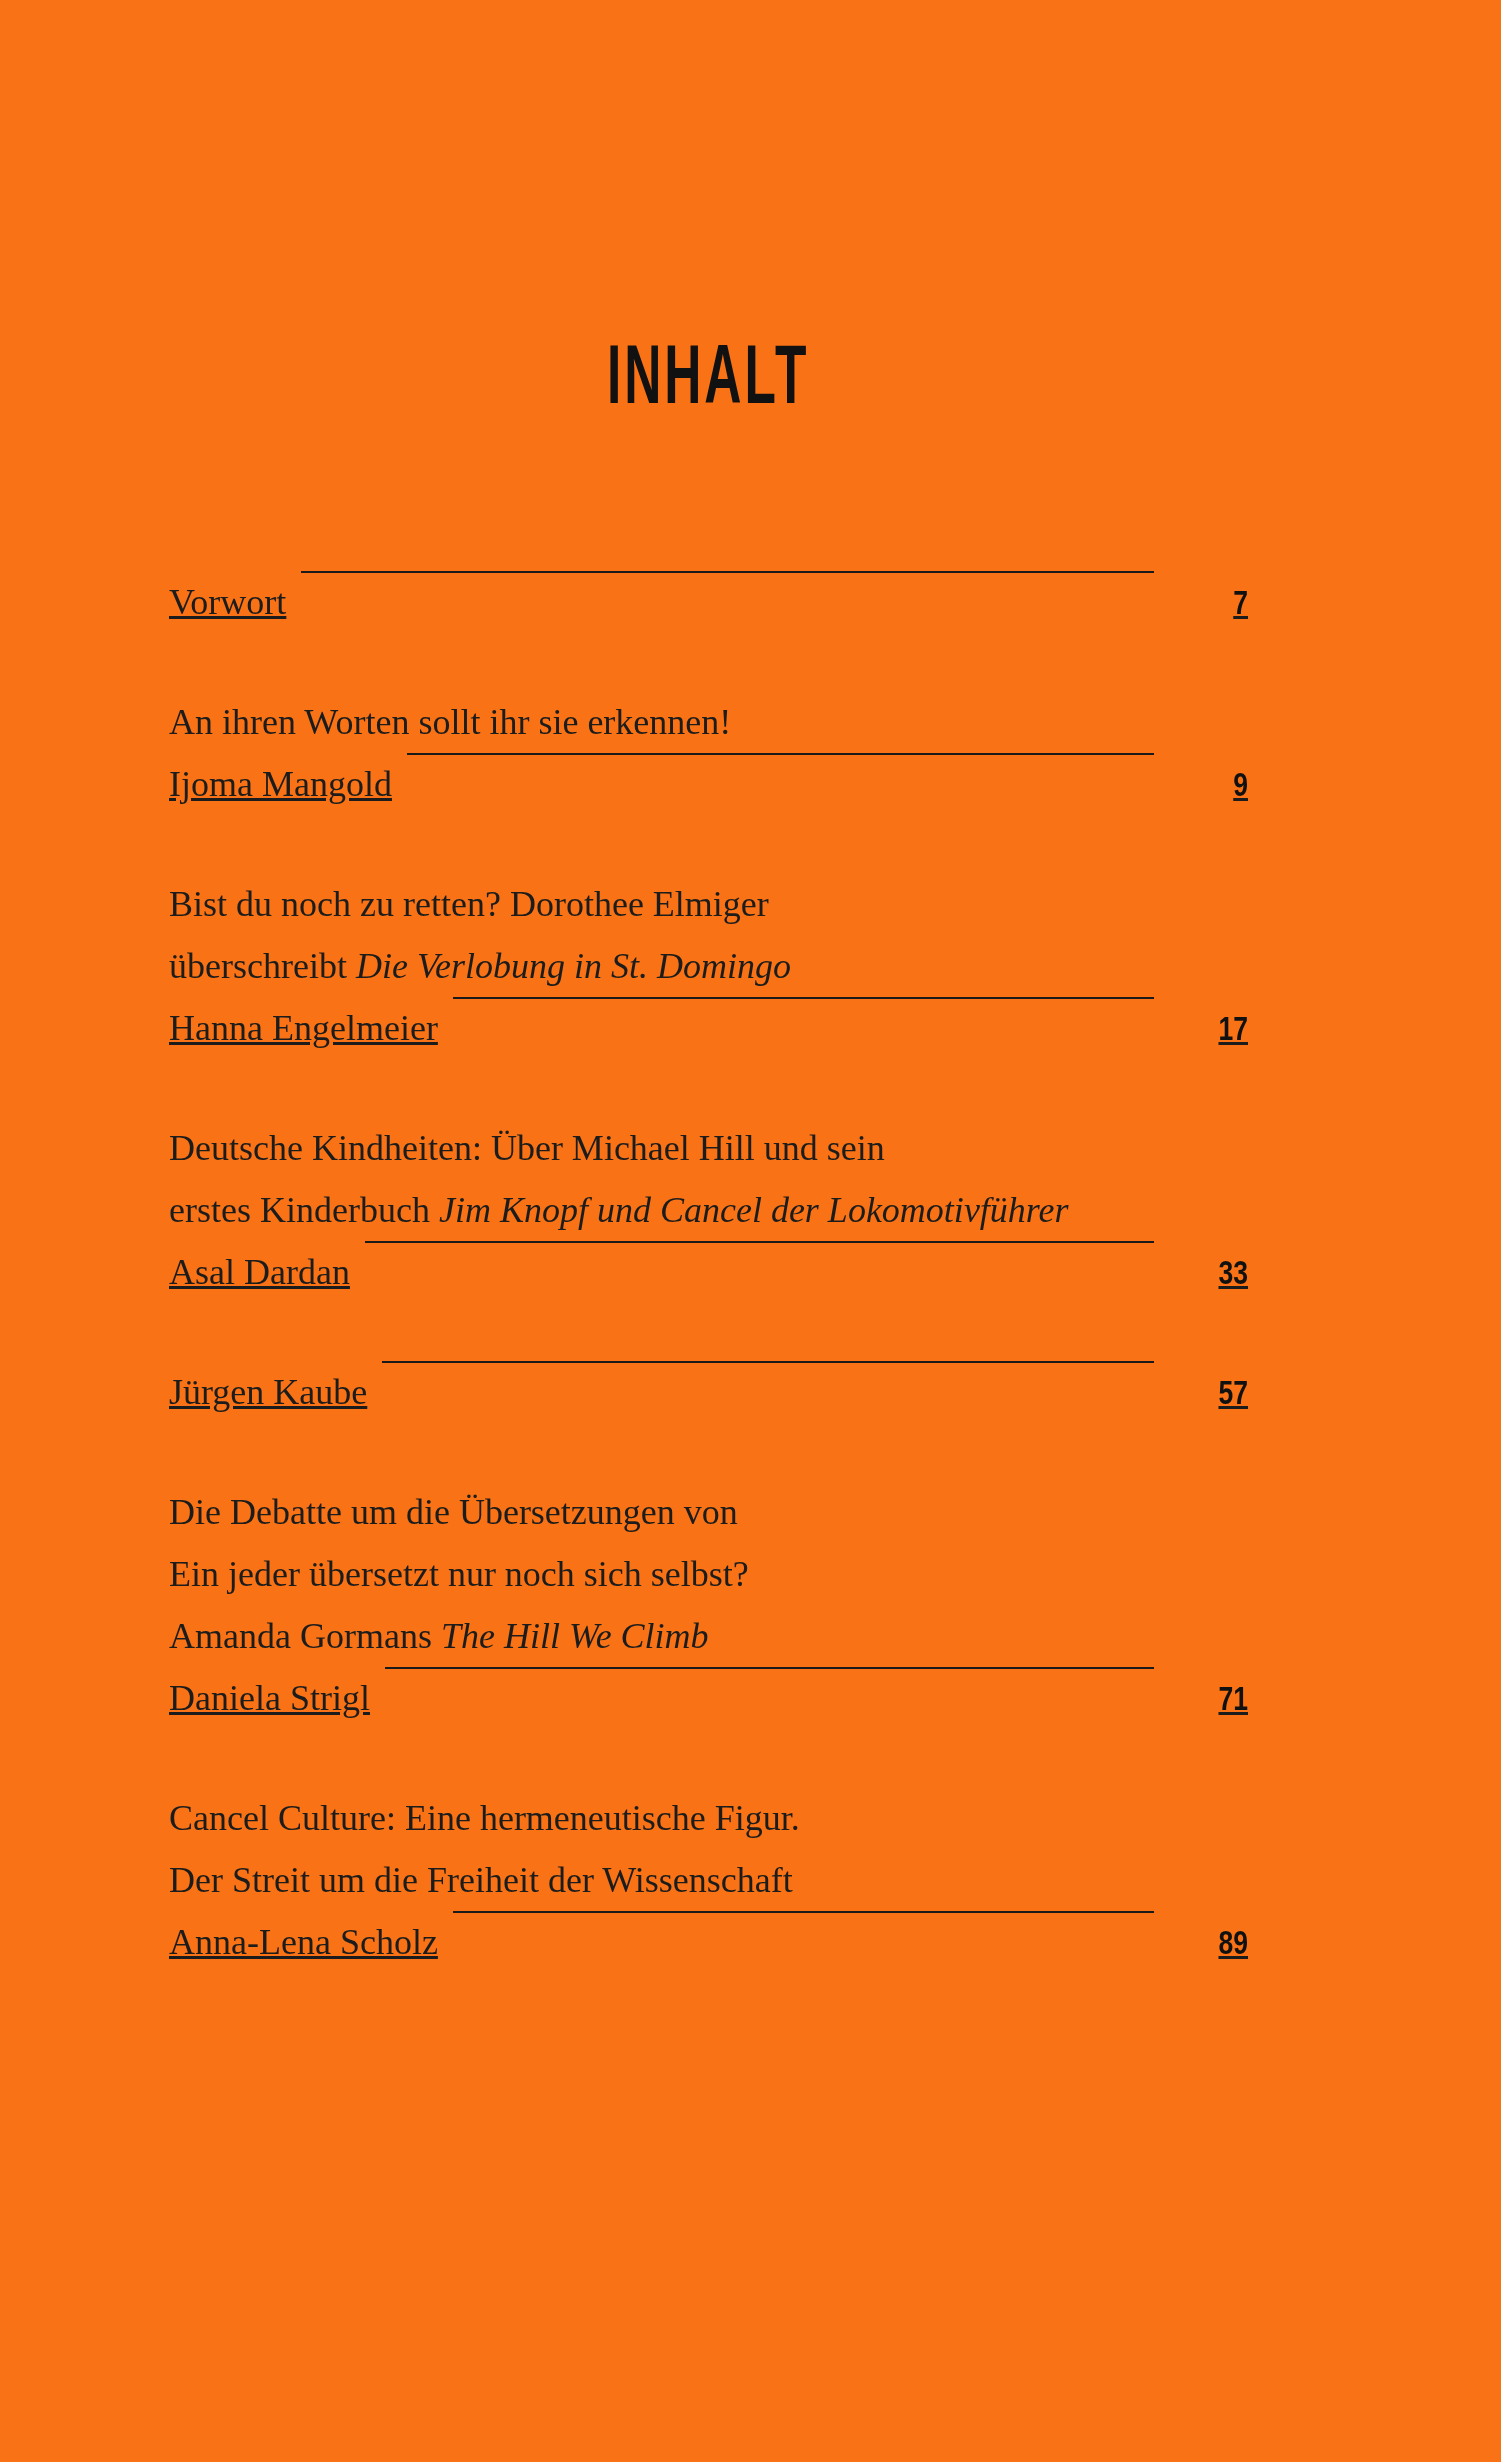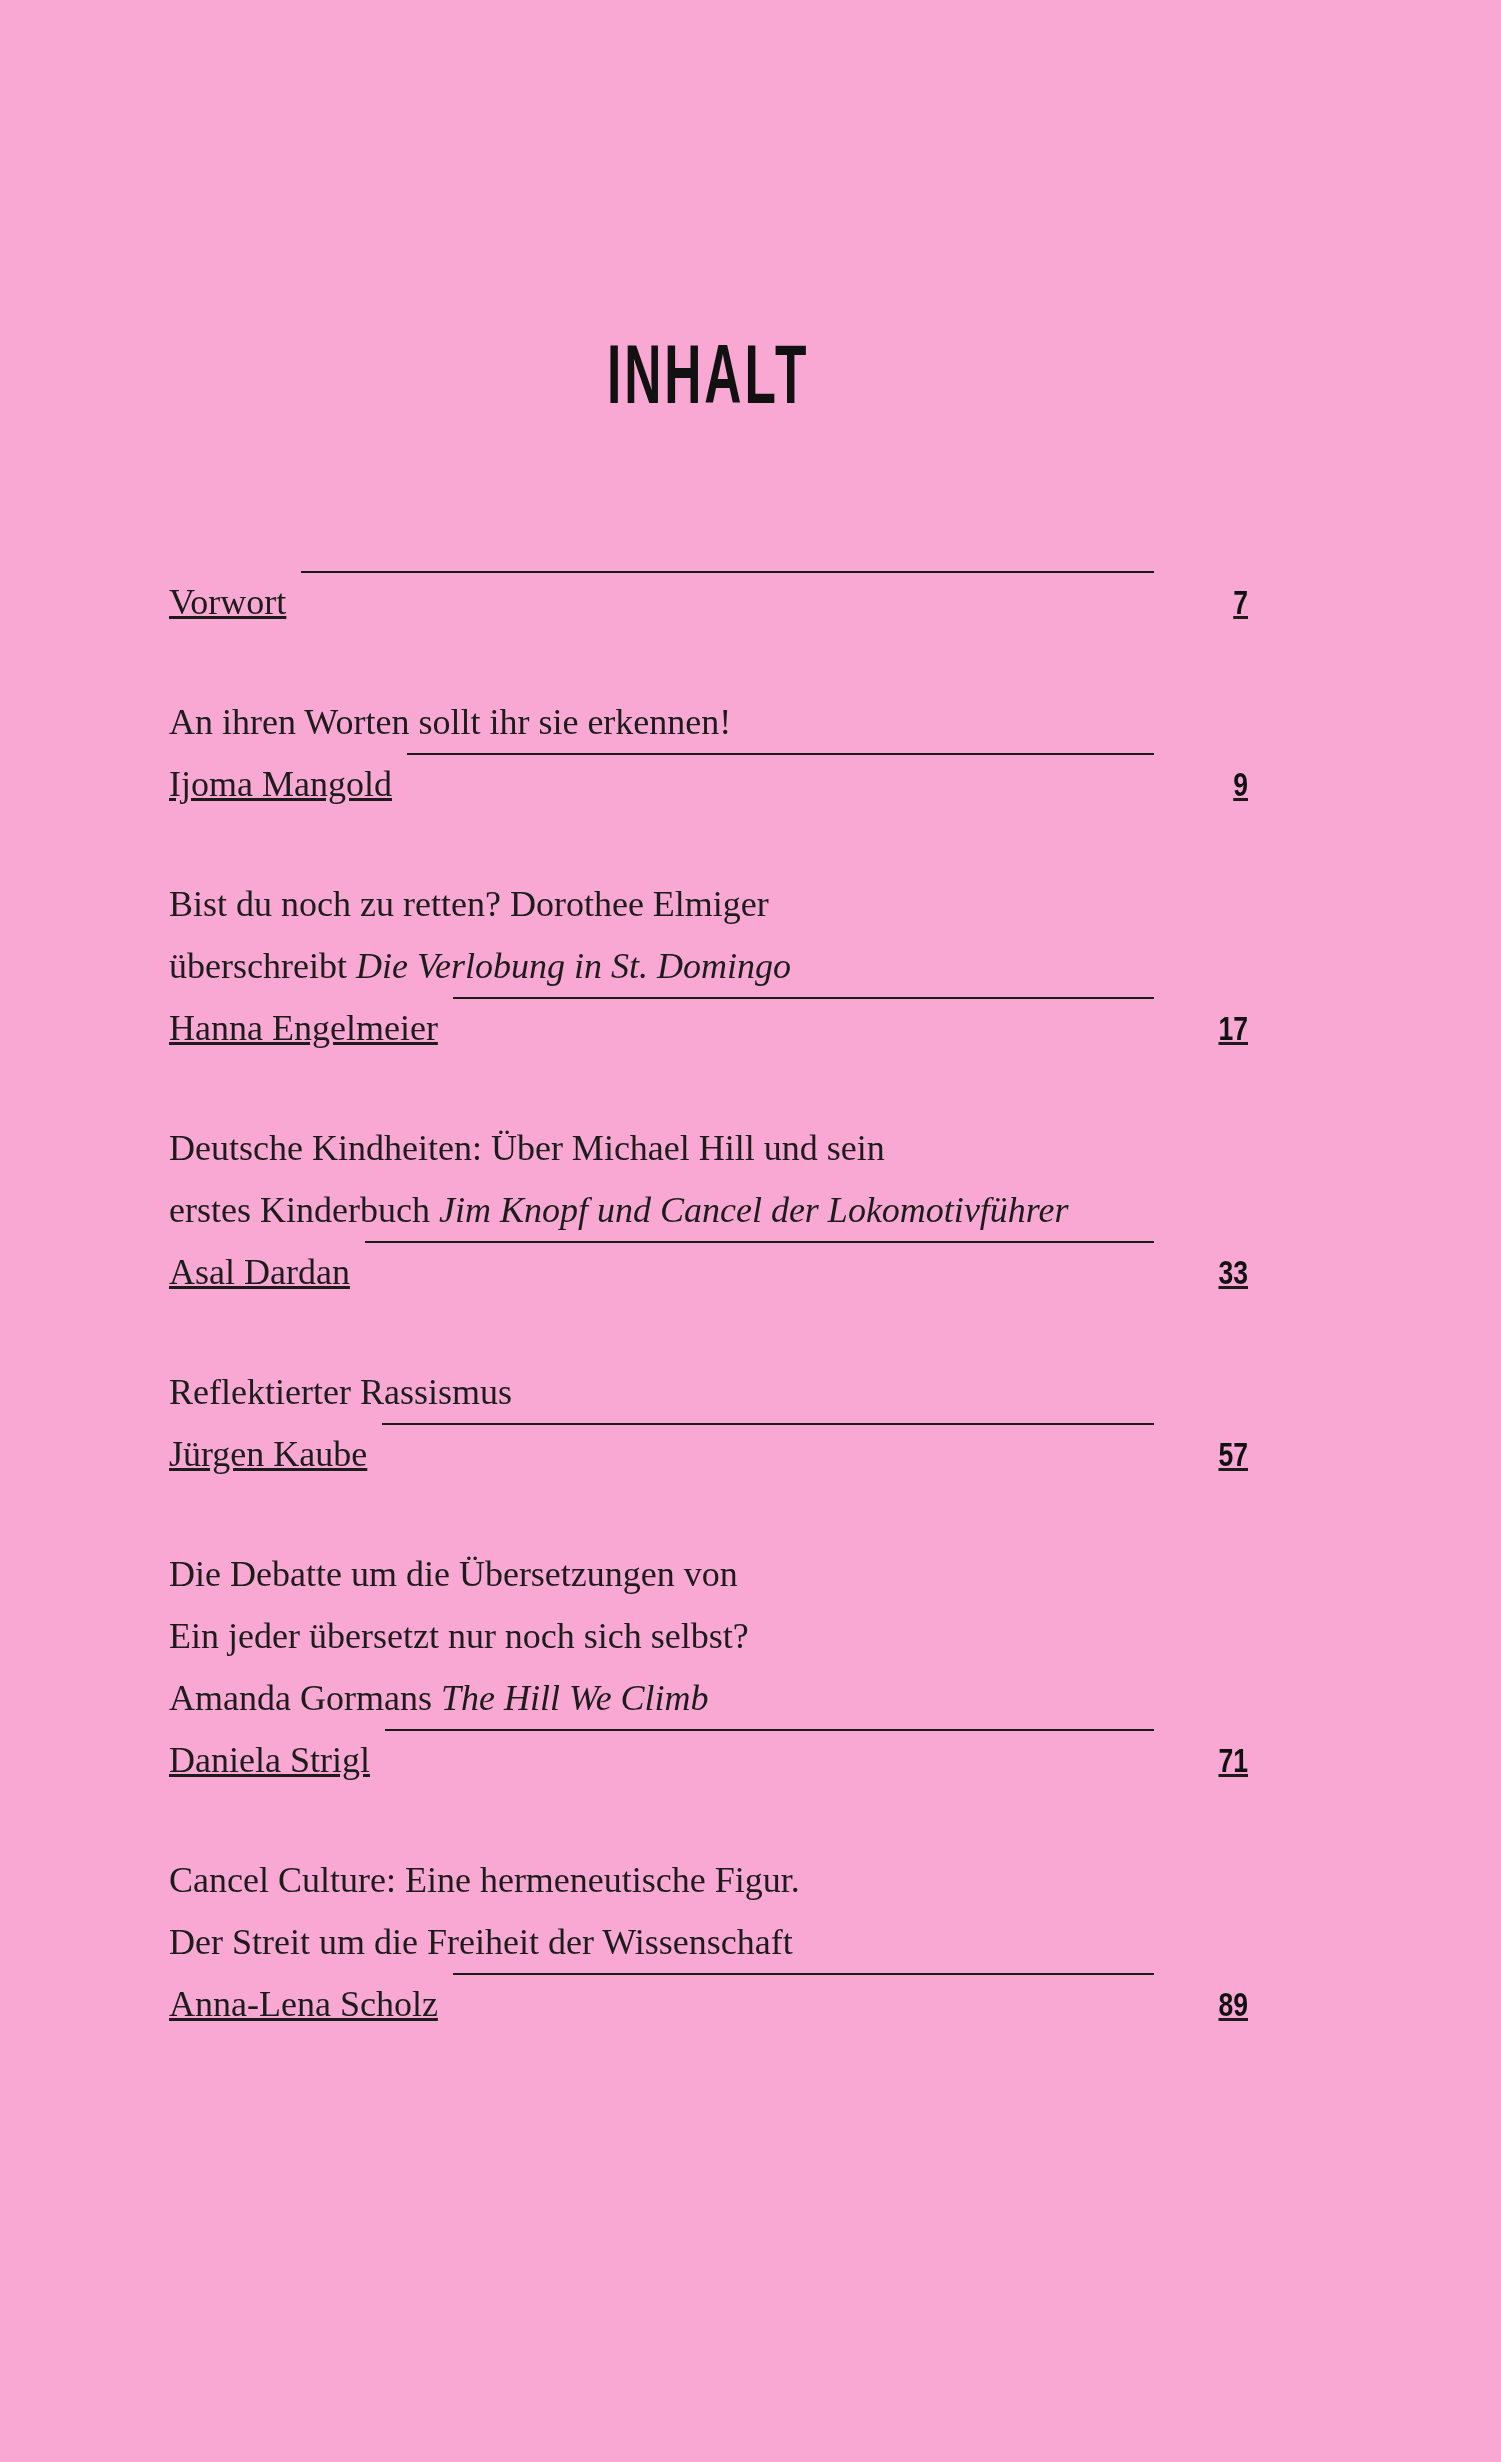--- a/index.html
+++ b/index.html
@@ -4,21 +4,21 @@
 <style>
   html, body {
     margin: 0;
     padding: 0;
     background: #ffffff;
   }
   .page {
     position: relative;
     width: 1501px;
     height: 2462px;
-    background: #f9a8d4;
+    background: #f97316;
     color: #1c1c1c;
     font-family: "Liberation Serif", serif;
     overflow: hidden;
   }
   .content {
     margin-left: 169px;
     width: 1079px;
     padding-top: 327px;
     box-sizing: border-box;
   }
@@ -114,21 +114,20 @@
         <div class="toc-entry">
           <div class="toc-line"><span class="line-text"><span>Deutsche Kindheiten: Über Michael Hill und sein</span></span></div>
           <div class="toc-line"><span class="line-text"><span>erstes Kinderbuch </span><em>Jim Knopf und Cancel der Lokomotivführer</em></span></div>
           <div class="toc-line last">
             <span class="line-text"><span>Asal Dardan</span></span>
             <span class="leader"></span>
             <span class="page-num">33</span>
           </div>
         </div>
         <div class="toc-entry">
-          <div class="toc-line"><span class="line-text"><span>Reflektierter Rassismus</span></span></div>
           <div class="toc-line last">
             <span class="line-text"><span>Jürgen Kaube</span></span>
             <span class="leader"></span>
             <span class="page-num">57</span>
           </div>
         </div>
         <div class="toc-entry">
           <div class="toc-line"><span class="line-text"><span>Die Debatte um die Übersetzungen von</span></span></div>
           <div class="toc-line"><span class="line-text"><span>Ein jeder übersetzt nur noch sich selbst?</span></span></div>
           <div class="toc-line"><span class="line-text"><span>Amanda Gormans </span><em>The Hill We Climb</em></span></div>

